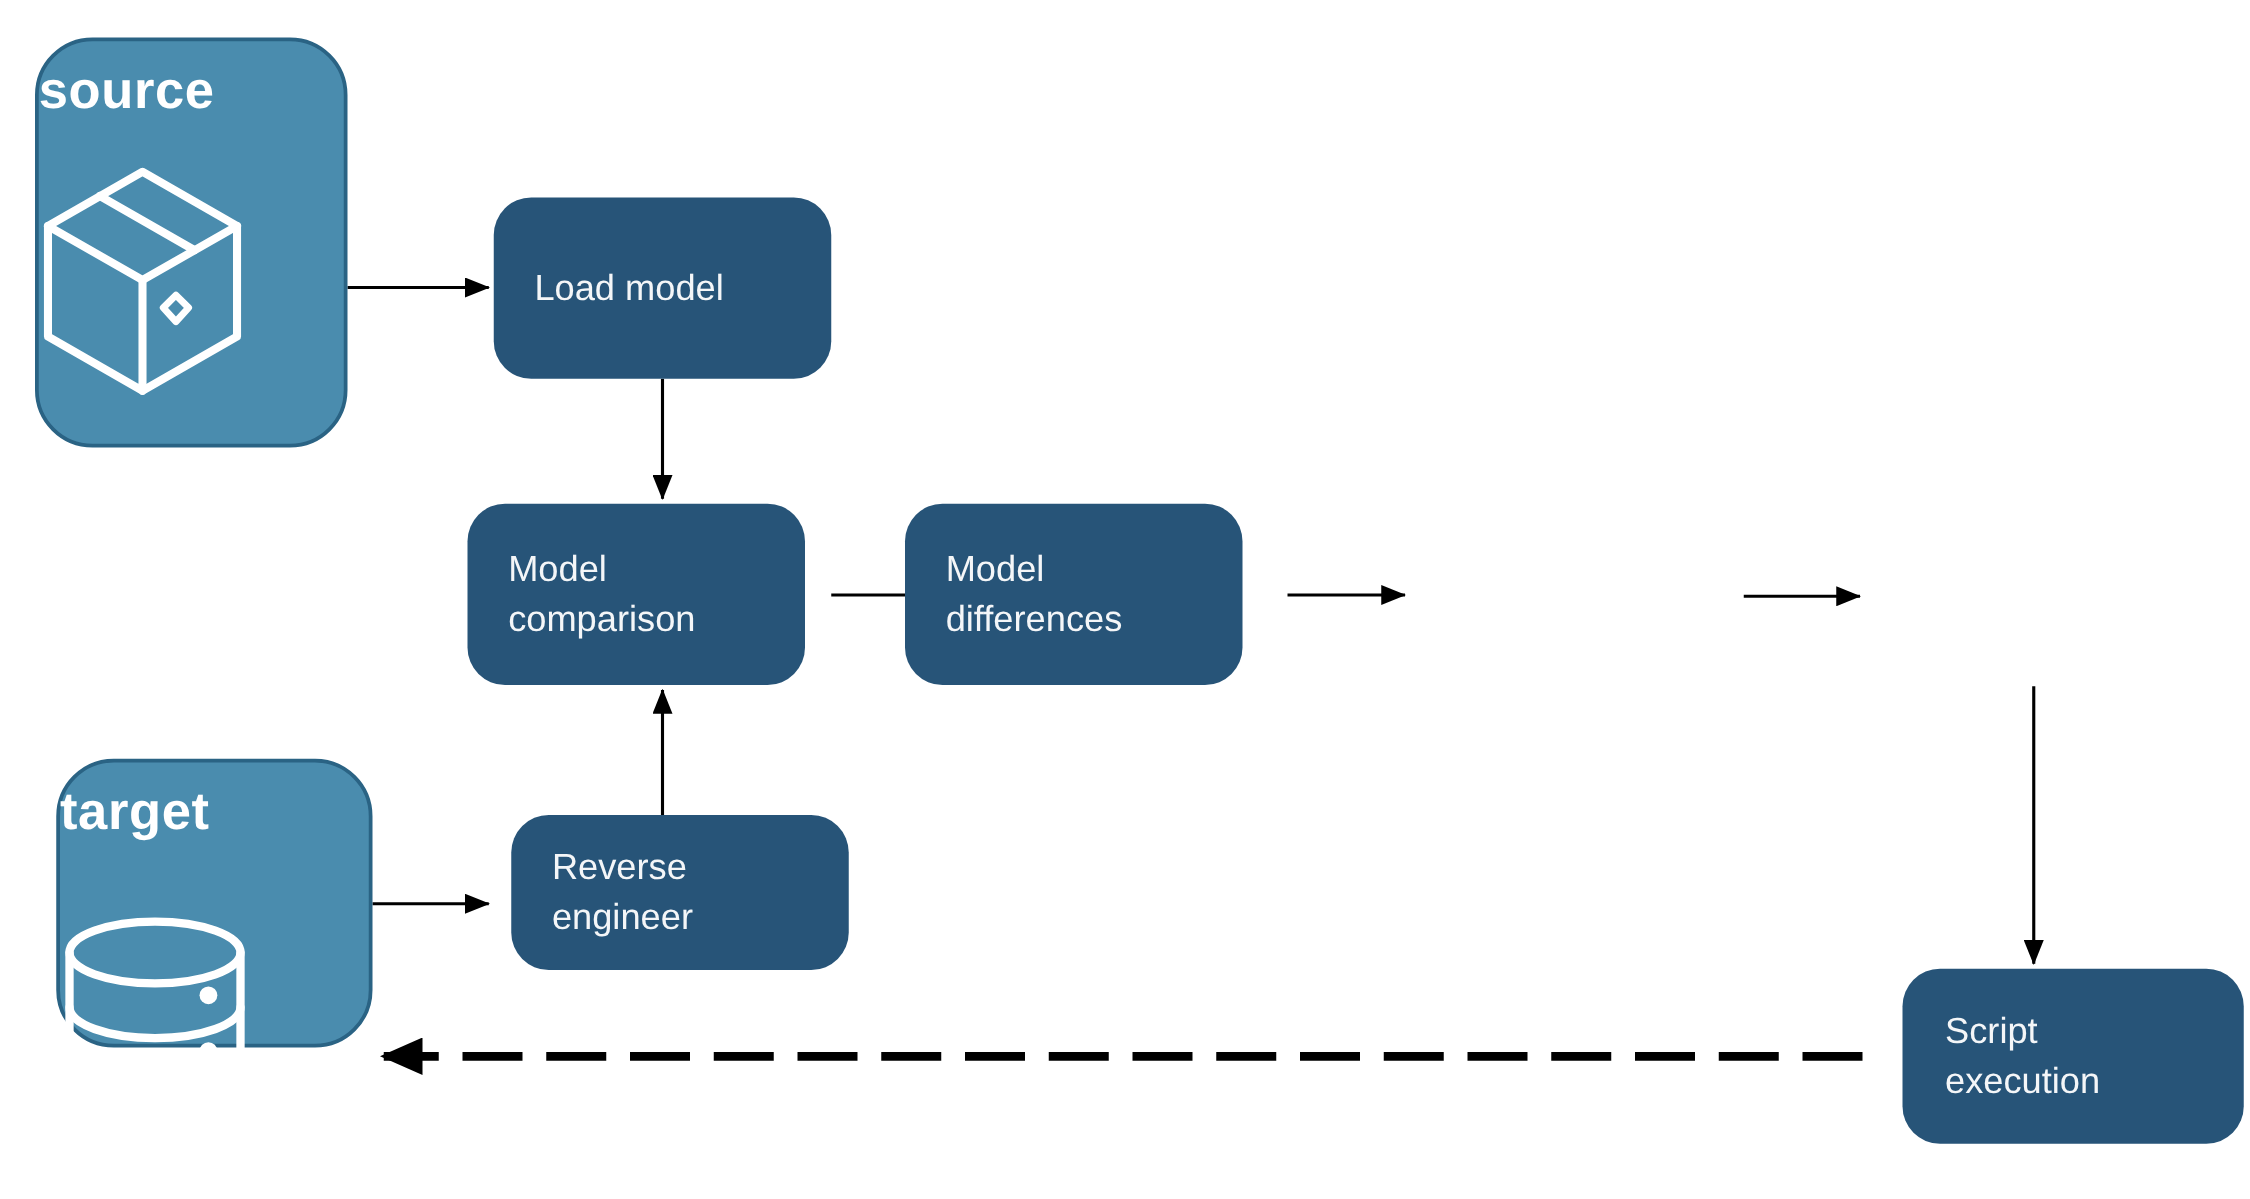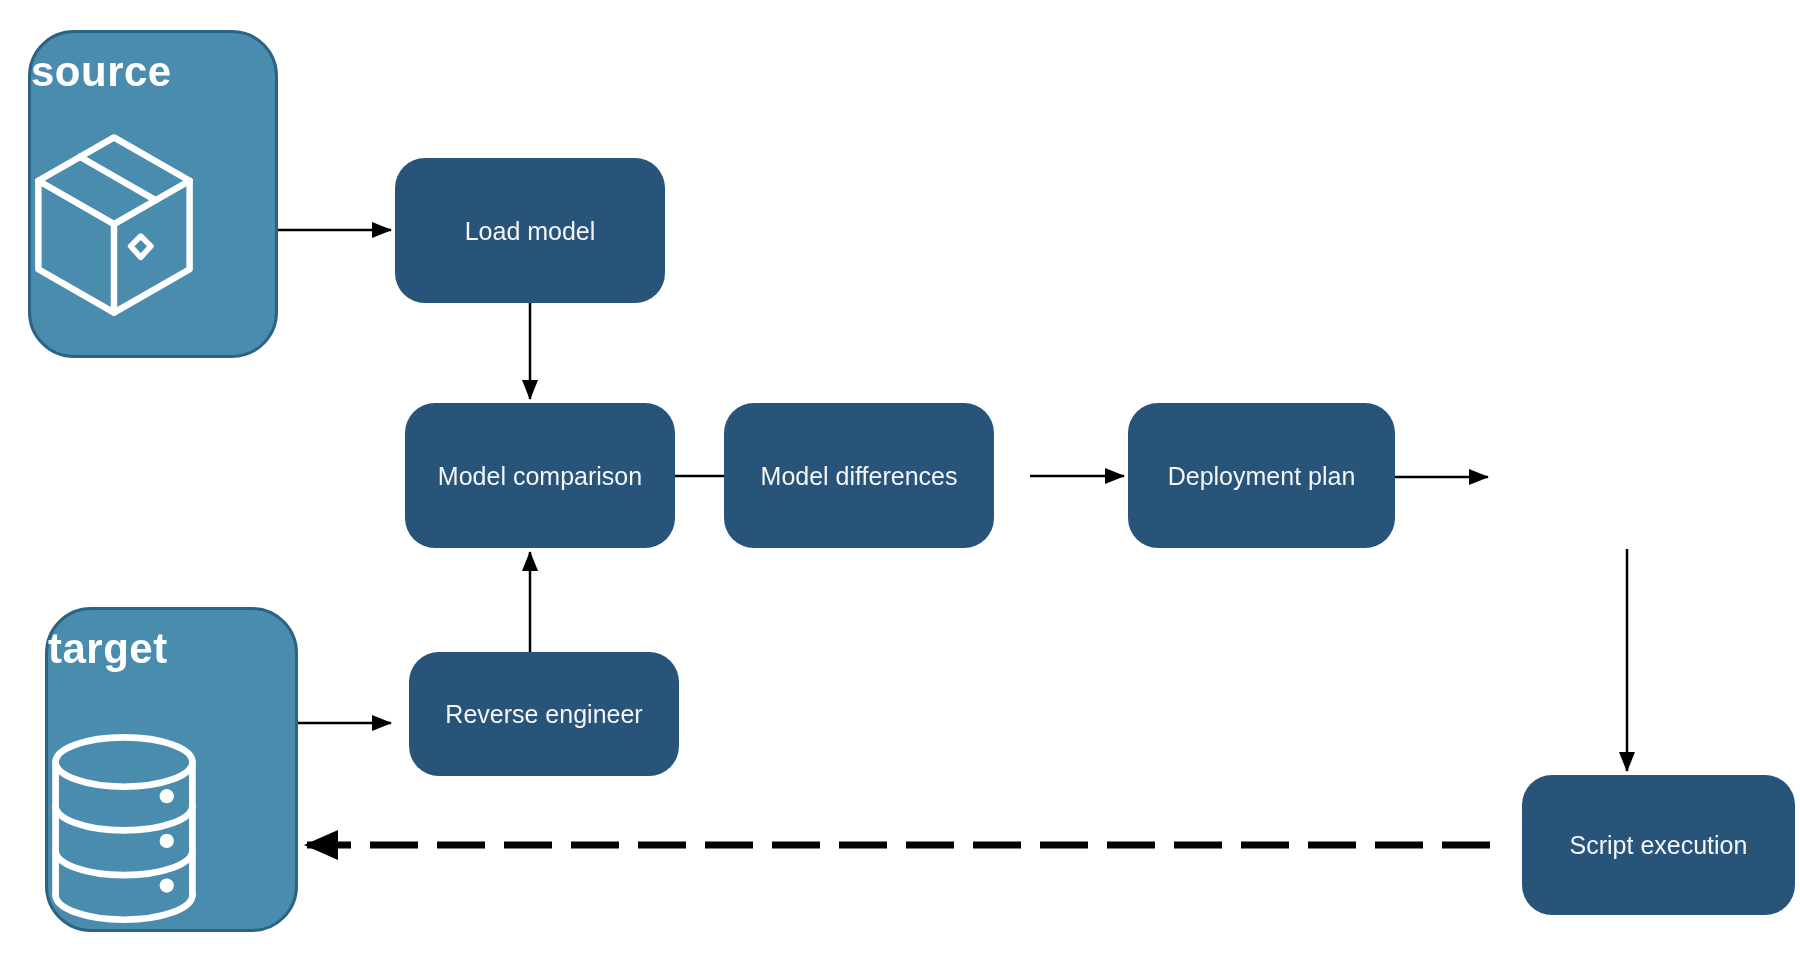--- a/index.html
+++ b/index.html
@@ -15,22 +15,22 @@
     position:relative;width:1800px;height:959px;overflow:hidden;
     background:var(--background);
     font-family:"Liberation Sans",sans-serif;
   }
   .step{
     position:absolute;width:270px;height:145px;
     background:var(--step-fill);border-radius:30px;
     display:flex;align-items:center;justify-content:center;
   }
   .step-label{
-    color:var(--label-text);font-size:25px;line-height:40px;
-    text-align:center;width:205px;
+    color:var(--label-text);font-size:29px;line-height:40px;
+    width:205px;
   }
   .endpoint{
     position:absolute;box-sizing:border-box;
     background:var(--endpoint-fill);
     border:3px solid var(--endpoint-border);border-radius:46px;
     display:flex;flex-direction:column;align-items:flex-start;
   }
   .endpoint-label{
     color:#FFFFFF;font-weight:bold;font-size:42px;line-height:46px;
     margin-top:16px;letter-spacing:0.5px;
@@ -74,21 +74,21 @@
           <path d="M90 5 L172 52 L90 99 L8 52 Z"></path>
           <path d="M8 52 L8 148 L90 195 L90 99"></path>
           <path d="M172 52 L172 148 L90 195"></path>
           <path d="M53 26 L135 73"></path>
           <path d="M119 112 L130 123 L119 135 L108 123 Z" stroke-width="6"></path>
         </g>
       </svg>
     </span>
   </div>
 
-  <div class="endpoint" style="left:45px;top:607px;width:253px;height:325px;gap:32px;">
+  <div class="endpoint" style="left:45px;top:607px;width:253px;height:231px;gap:32px;">
     <div class="endpoint-label">target</div>
     <span class="icon" style="margin-top:26px;">
       <svg width="152" height="198" viewBox="0 0 160 205">
         <g class="icon-stroke" stroke-width="7">
           <ellipse cx="80" cy="32" rx="72" ry="26"></ellipse>
           <path d="M8 32 L8 172"></path>
           <path d="M152 32 L152 172"></path>
           <path d="M8 172 A72 26 0 0 0 152 172"></path>
           <path d="M8 78 A72 26 0 0 0 152 78"></path>
           <path d="M8 125 A72 26 0 0 0 152 125"></path>
@@ -99,31 +99,28 @@
           <circle cx="125" cy="162" r="7.5"></circle>
         </g>
       </svg>
     </span>
   </div>
 
   <div class="step" style="left:395px;top:158px;">
     <div class="step-label">Load model</div>
   </div>
 
-  <div class="step" style="left:405px;top:403px;">
+  <div class="step" style="left:374px;top:403px;">
     <div class="step-label">Model comparison</div>
   </div>
 
   <div class="step" style="left:724px;top:403px;">
     <div class="step-label">Model differences</div>
   </div>
 
-  <div class="step" style="left:1128px;top:403px;width:267px;">
-    <div class="step-label">Deployment plan</div>
-  </div>
 
 
   <div class="step" style="left:409px;top:652px;height:124px;">
     <div class="step-label">Reverse engineer</div>
   </div>
 
   <div class="step" style="left:1490px;top:775px;width:273px;height:140px;margin-left:32px;">
     <div class="step-label">Script execution</div>
   </div>
 

